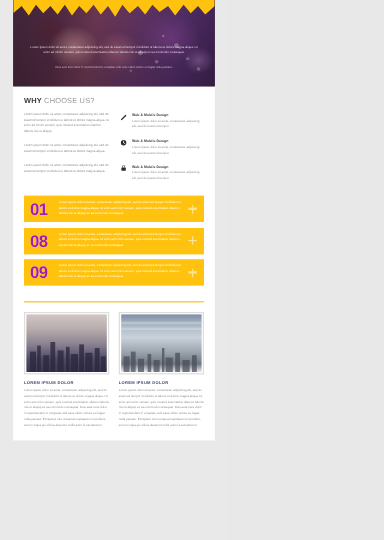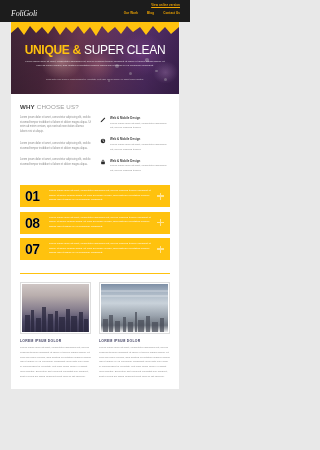--- a/index.html
+++ b/index.html
@@ -168,21 +168,21 @@
     display:flex;
     align-items:center;
     height:22px;
     margin-bottom:4.5px;
     padding:0 6px 0 5px;
     position:relative;
   }
   .bar-num {
     font-size:14px;
     font-weight:bold;
-    color:#000000;
+    color:#a21caf;
     letter-spacing:-.5px;
     line-height:1;
     flex:0 0 auto;
     width:22px;
     text-shadow:0 0 0 #fff;
   }
   .bar-text {
     flex:1;
     font-size:2.5px;
     line-height:1.75;
@@ -241,29 +241,20 @@
     letter-spacing:.25px;
     margin:5px 0 3.5px 0;
   }
   .card-text { font-size:2.5px; line-height:1.9; color:#8d8d8d; }
 </style>
 </head>
 <body>
 
 <div class="page">
 
-  <div class="topbar">
-    <a class="viewonline" href="#">View online version</a>
-    <div class="logo">FoliGoli</div>
-    <div class="nav">
-      <a href="#">Our Work</a>
-      <a href="#">Blog</a>
-      <a href="#">Contact Us</a>
-    </div>
-  </div>
 
   <div class="hero">
     <div class="hero-photo"></div>
     <div class="hero-bokeh">
       <i style="left:62%;top:58%;width:4px;height:4px;"></i>
       <i style="left:70%;top:70%;width:3px;height:3px;"></i>
       <i style="left:80%;top:50%;width:3.5px;height:3.5px;"></i>
       <i style="left:86%;top:66%;width:2.5px;height:2.5px;"></i>
       <i style="left:74%;top:40%;width:2px;height:2px;"></i>
       <i style="left:91%;top:78%;width:3px;height:3px;"></i>
@@ -272,24 +263,20 @@
     <div class="hero-dark"></div>
 
     <div class="ribbon">
       <svg viewBox="0 0 168 16" preserveAspectRatio="none">
         <path fill="#ffc20e" d="M0,0 H168 V5 L160,12 L154,5 L148,11 L142,4 L135,13 L129,5
           L122,10 L116,4 L110,12 L104,5 L97,11 L91,4 L85,14 L79,5 L73,12 L67,4 L61,11
           L55,5 L49,13 L43,4 L37,12 L31,5 L25,11 L19,4 L13,13 L7,5 L0,11 Z"></path>
       </svg>
     </div>
 
-    <div class="hero-title">
-      <span class="hl">UNIQUE &amp;</span>
-      <span class="hw">SUPER CLEAN</span>
-    </div>
     <div class="hero-sub">Lorem ipsum dolor sit amet, consectetur adipiscing elit, sed do eiusmod tempor incididunt ut labore et dolore magna aliqua. Ut enim ad minim veniam, quis nostrud exercitation ullamco laboris nisi ut aliquip ex ea commodo consequat.</div>
     <div class="hero-sub2">Duis aute irure dolor in reprehenderit in voluptate velit esse cillum dolore eu fugiat nulla pariatur.</div>
   </div>
 
   <div class="sheet">
 
     <div class="why">
       <b>WHY</b>
       <span>CHOOSE US?</span>
     </div>
@@ -353,21 +340,21 @@
         <div class="bar-plus"></div>
       </div>
 
       <div class="bar">
         <div class="bar-num">08</div>
         <div class="bar-text">Lorem ipsum dolor sit amet, consectetur adipiscing elit, sed do eiusmod tempor incididunt ut labore et dolore magna aliqua. Ut enim ad minim veniam, quis nostrud exercitation ullamco laboris nisi ut aliquip ex ea commodo consequat.</div>
         <div class="bar-plus"></div>
       </div>
 
       <div class="bar">
-        <div class="bar-num">07</div>
+        <div class="bar-num">09</div>
         <div class="bar-text">Lorem ipsum dolor sit amet, consectetur adipiscing elit, sed do eiusmod tempor incididunt ut labore et dolore magna aliqua. Ut enim ad minim veniam, quis nostrud exercitation ullamco laboris nisi ut aliquip ex ea commodo consequat.</div>
         <div class="bar-plus"></div>
       </div>
 
     </div>
 
     <div class="divider"></div>
 
     <div class="cards">
 

